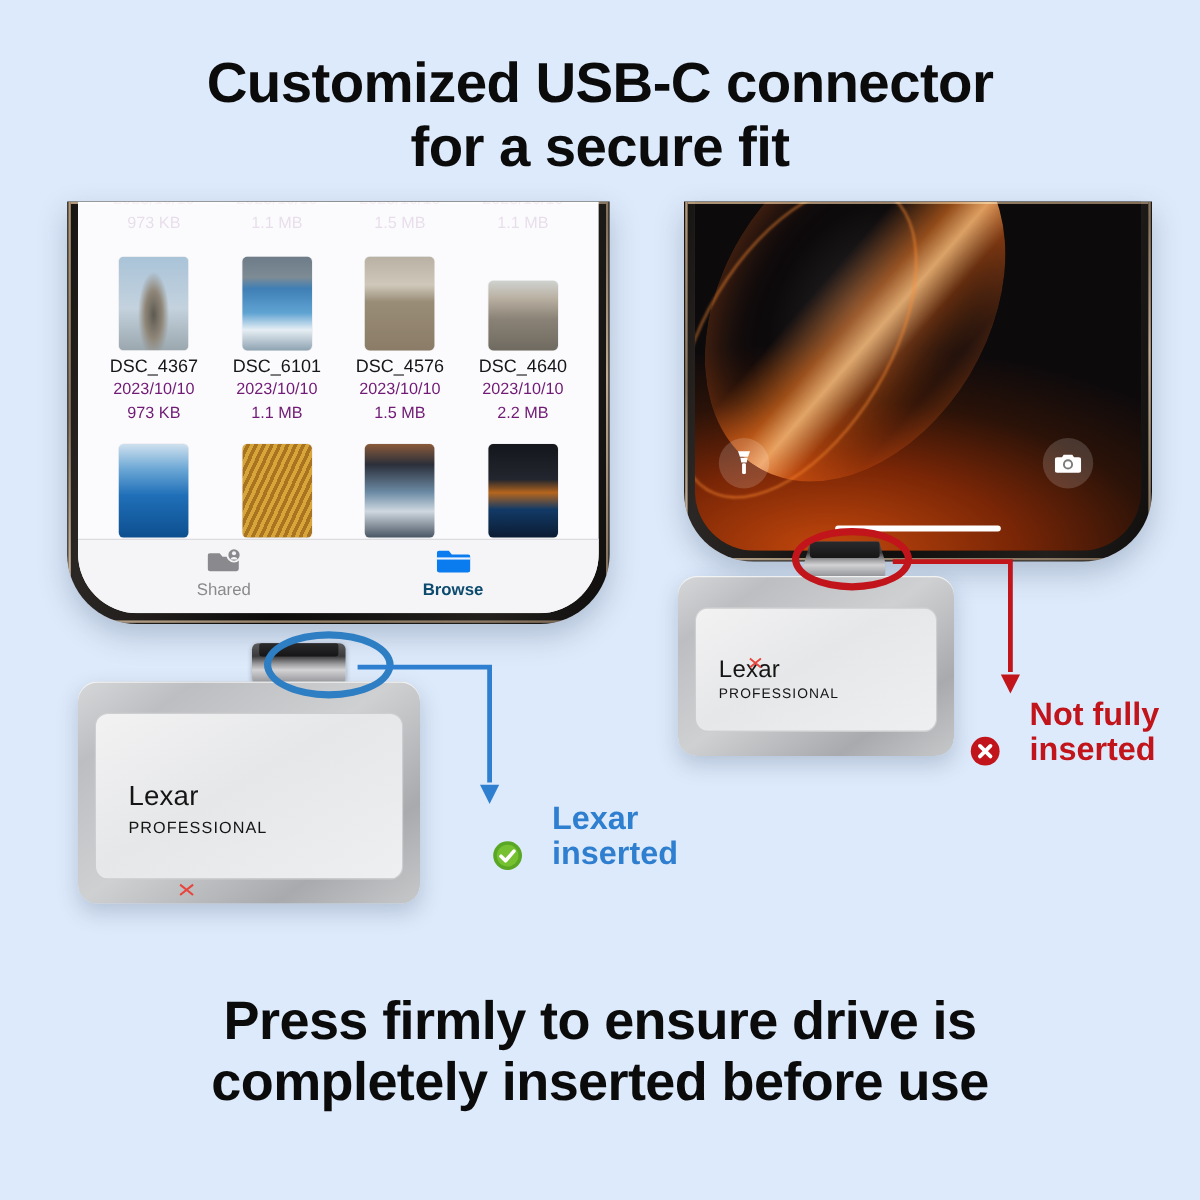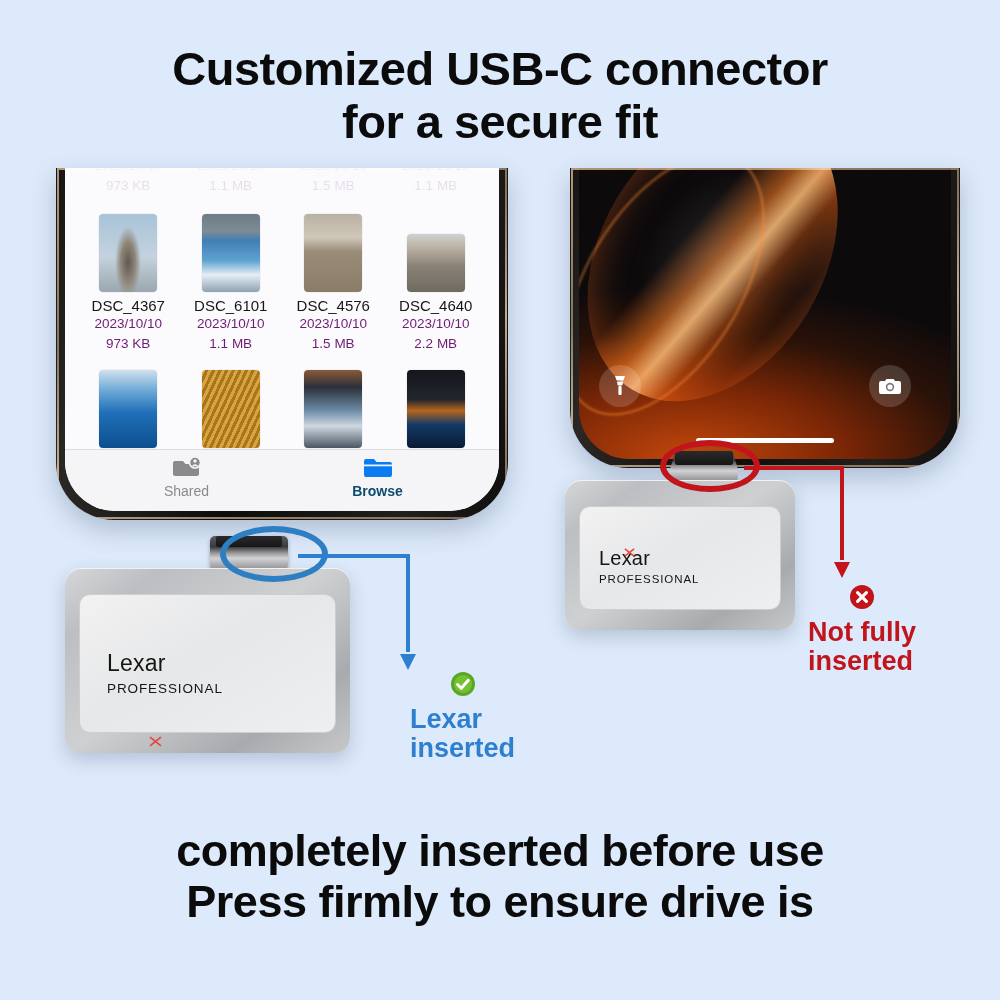--- a/index.html
+++ b/index.html
@@ -171,21 +171,21 @@
   #plug-left .plug-neck  { left: 6px; right: 6px; top: 0; height: 11px; }
   #plug-right .plug-neck { left: 5px; right: 5px; top: 0; height: 14px; }
 
   
   .ellipse { position:absolute; border-radius:50%; }
   #highlight-good { left:180px; top:358px; width:108px; height:56px;
     border:6px solid #2e7ec4; }
   #highlight-bad  { left:120px; top:272px; width:100px; height:52px;
     border:6px solid #c1141b; }
 
-  .callout { position:absolute; display:flex; align-items:center; gap:8px;flex-direction:column; }
+  .callout { position:absolute; display:flex; align-items:flex-end; gap:24px; }
   .callout-text { font-size:27px; font-weight:700; line-height:1.08; }
   #callout-good { left: 370px; top: 500px; }
   #callout-good .callout-text { color:#2f7fd0; }
   #callout-bad  { left: 268px; top: 413px; }
   #callout-bad  .callout-text { color:#c1141b; }
   .badge { width:26px; height:26px; border-radius:50%; flex:0 0 auto; margin-top:3px; }
 
   .leader { position:absolute; }
 </style>
 </head>
@@ -376,15 +376,15 @@
       <path d="M8.6 8.6l8.8 8.8M17.4 8.6l-8.8 8.8" stroke="#fff" stroke-width="3.2" stroke-linecap="round"></path>
     </svg>
     <div class="callout-text">
       <div>Not fully</div>
       <div>inserted</div>
     </div>
   </div>
 </div>
 
 <div class="headline" id="caption">
+  <span class="ln">Press firmly to ensure drive is</span>
   <span class="ln">completely inserted before use</span>
-  <span class="ln">Press firmly to ensure drive is</span>
 </div>
 
 </body></html>

